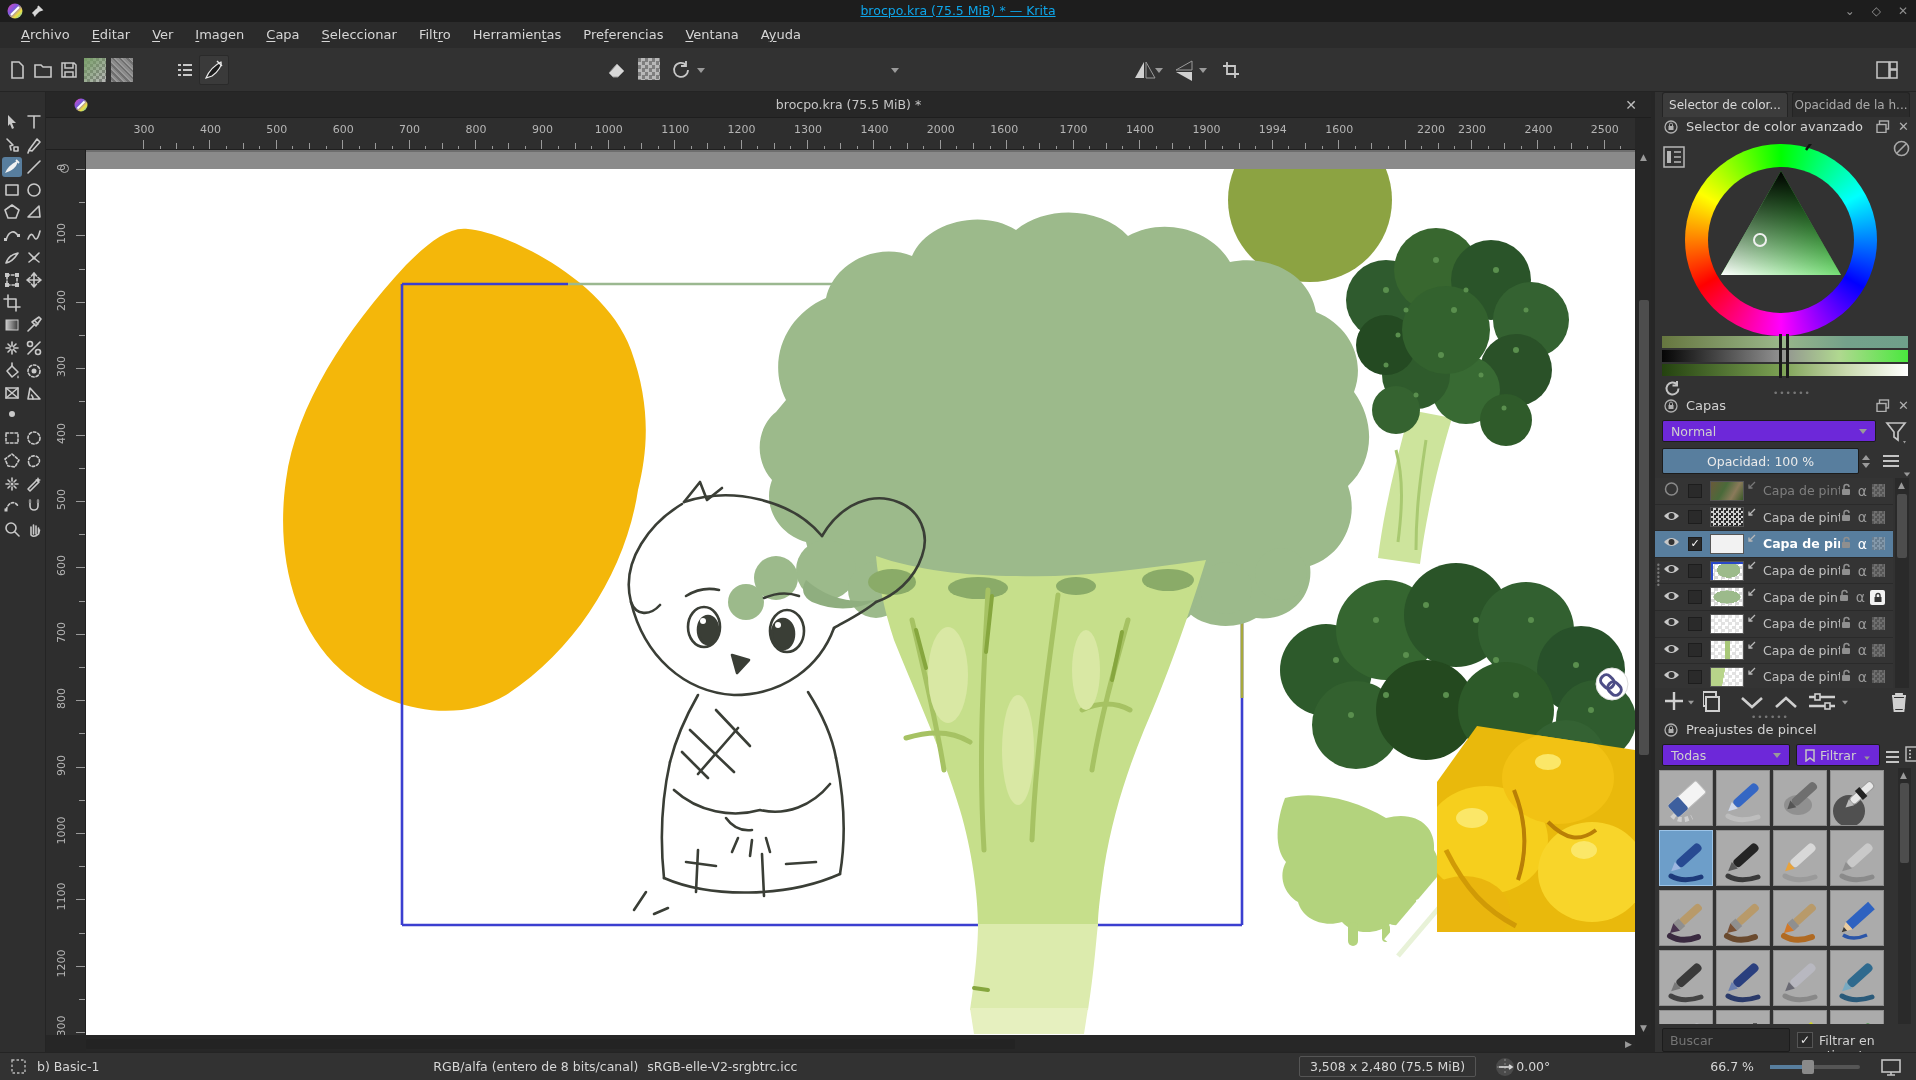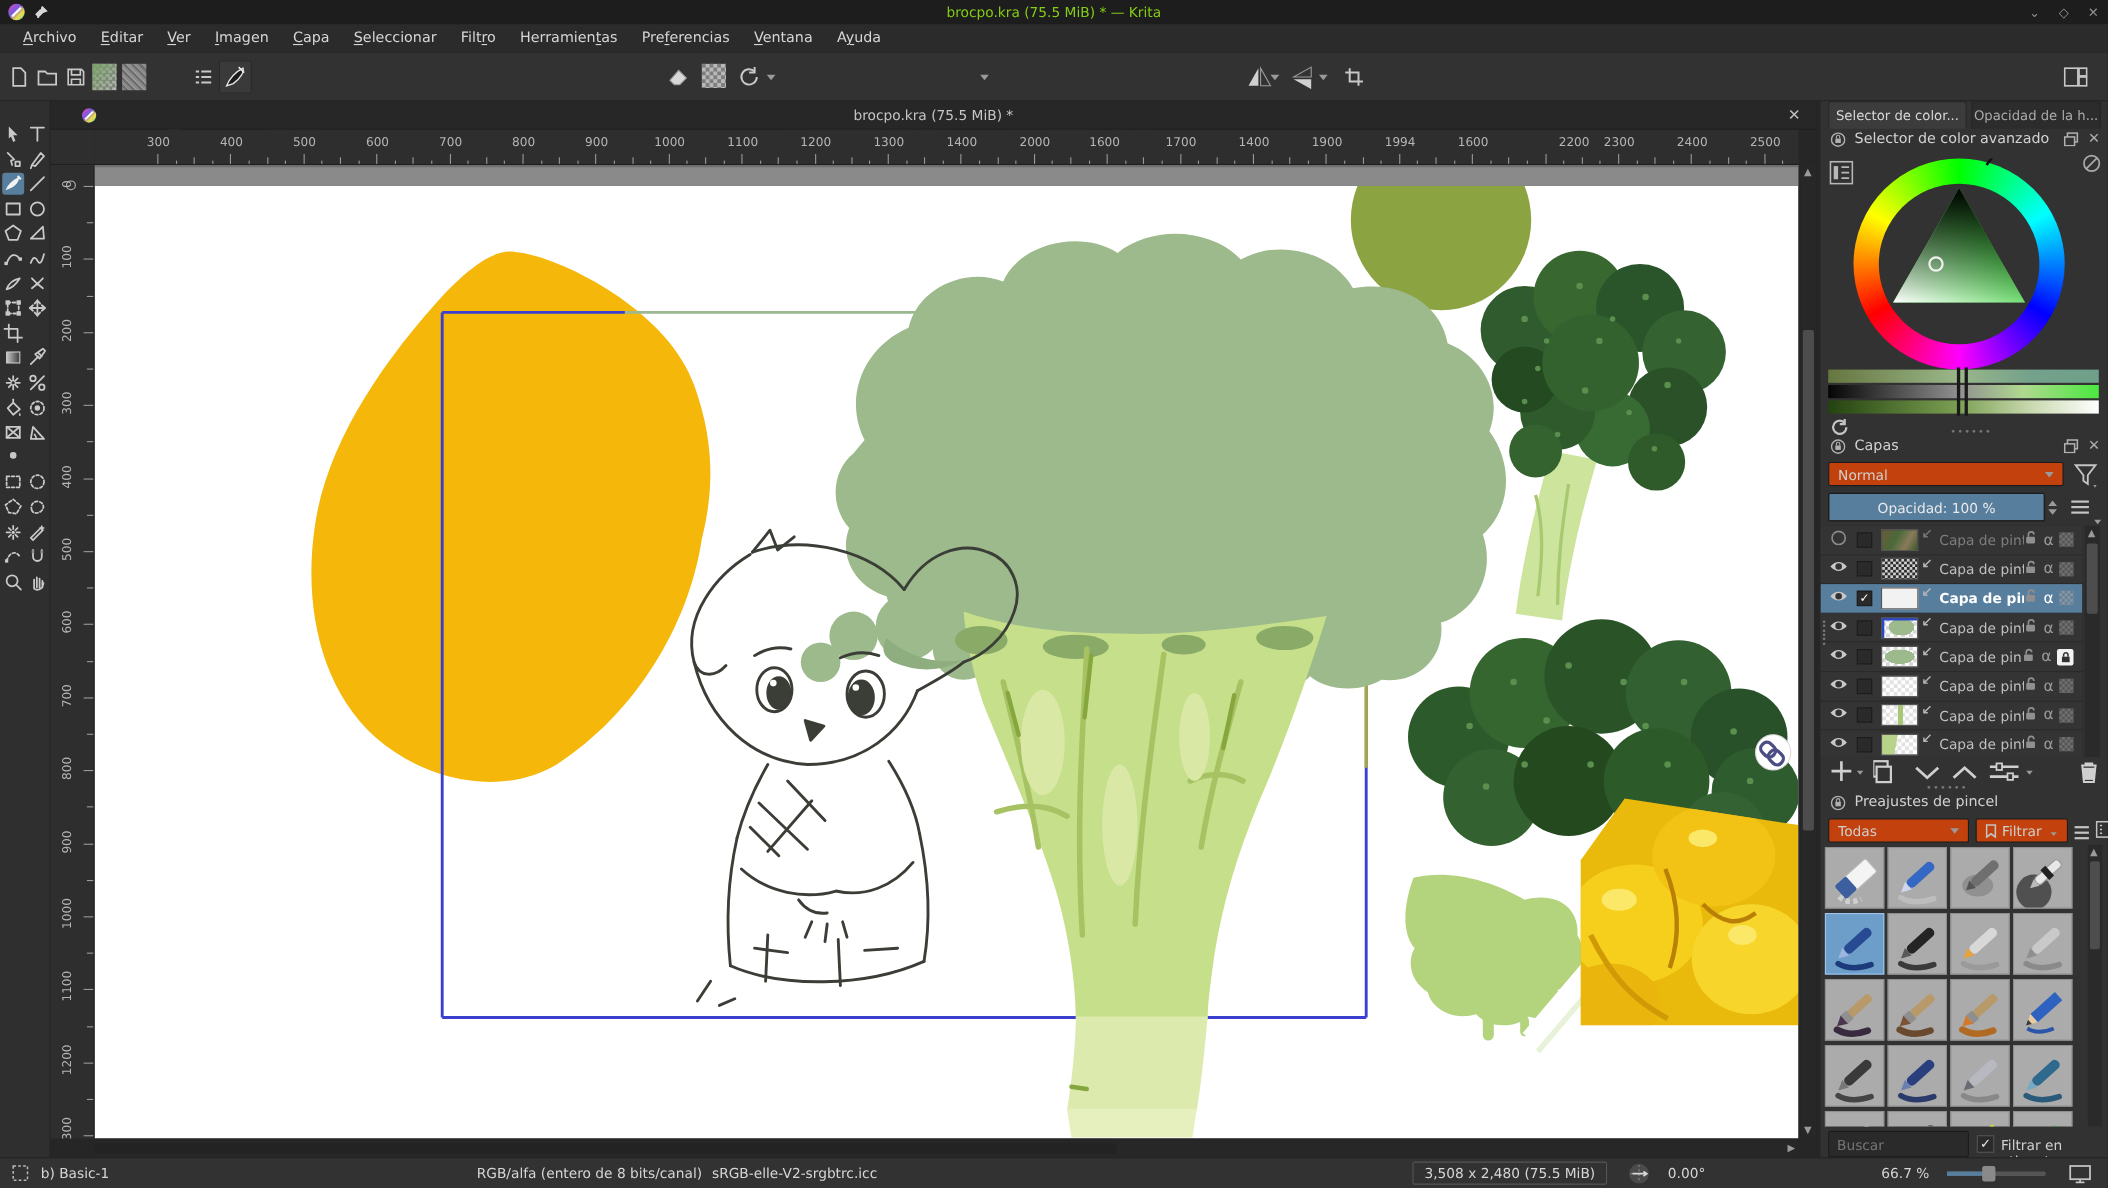--- a/index.html
+++ b/index.html
@@ -1,28 +1,28 @@
 <!DOCTYPE html>
 <html><head>
 <meta charset="utf-8">
 <style>
   * { margin:0; padding:0; box-sizing:border-box; }
   html,body { width:1916px; height:1080px; overflow:hidden; background:#262626;
     font-family:"DejaVu Sans", sans-serif; font-size:13px; color:#d4d4d4; }
   .abs { position:absolute; }
   
   #titlebar { left:0; top:0; width:1916px; height:22px; background:#1d1d1d; }
-  #title-text { width:100%; text-align:center; line-height:22px; font-size:12.5px; color:#84cc16; }
+  #title-text { width:100%; text-align:center; line-height:22px; font-size:12.5px; color:#0ea5e9;text-decoration:underline; }
   #win-controls { right:8px; top:0; height:22px; display:flex; gap:17px; align-items:center; color:#8f8f8f; font-size:12px; }
   #menubar { left:0; top:22px; width:1916px; height:26px; background:#2b2b2b; display:flex; align-items:center; padding-left:10px; }
   .menu-item { padding:0 11px; line-height:26px; color:#d6d6d6; font-size:13px; }
   .menu-item u { text-decoration:underline; text-underline-offset:2px; }
   #toolbar { left:0; top:48px; width:1916px; height:44px; background:#323232; border-bottom:1px solid #242424; }
   .tbtn { position:absolute; top:9px; width:26px; height:26px; display:flex; align-items:center; justify-content:center; }
-  .combo { background:#c2410c; border:1px solid #1c1c1c; border-radius:2px; color:#cfcfcf;
+  .combo { background:#6d28d9; border:1px solid #1c1c1c; border-radius:2px; color:#cfcfcf;
     display:flex; align-items:center; padding:0 8px; }
   .caret { width:0; height:0; border-left:4px solid transparent; border-right:4px solid transparent; border-top:5px solid #9a9a9a; }
   .slider { background:#262626; border:1px solid #1c1c1c; border-radius:2px; overflow:hidden; position:absolute; }
   .slider .fill { position:absolute; left:0; top:0; bottom:0; background:#587e9e; }
   .slider .lab { position:absolute; inset:0; display:flex; align-items:center; justify-content:center; color:#eaeaea; font-size:12.5px; }
   .spin { position:absolute; width:13px; display:flex; flex-direction:column; align-items:center; justify-content:center; gap:3px; }
   .spin .up { width:0;height:0;border-left:4px solid transparent;border-right:4px solid transparent;border-bottom:5px solid #9a9a9a;}
   .spin .dn { width:0;height:0;border-left:4px solid transparent;border-right:4px solid transparent;border-top:5px solid #9a9a9a;}
   .checker { background-image:conic-gradient(#b8b8b8 25%, #7e7e7e 0 50%, #b8b8b8 0 75%, #7e7e7e 0); background-size:8px 8px; }
   
@@ -1525,21 +1525,21 @@
   <span style="margin-left:10px">b) Basic-1</span>
   <span style="margin-left:334px">RGB/alfa (entero de 8 bits/canal)</span>
   <span style="margin-left:9px">sRGB-elle-V2-srgbtrc.icc</span>
   <span style="margin-left:auto;border:1px solid #555;border-radius:2px;padding:2px 10px">3,508 x 2,480 (75.5 MiB)</span>
   <svg style="margin-left:18px" width="22" height="22">
     <circle cx="11" cy="11" r="9" fill="#4a4a4a"></circle>
       <path d="M11,3 V19 M3,11 H19" stroke="#8a8a8a" stroke-width="1" stroke-dasharray="2 2"></path>
     <path d="M5,11 h12" stroke="#d8d8d8" stroke-width="1.6"></path>
       <path d="M15,9 l3,2 l-3,2" fill="none" stroke="#d8d8d8" stroke-width="1.6"></path>
     </svg>
-  <span style="margin-left:15px">0.00°</span>
+  <span style="margin-left:0">0.00°</span>
   <span style="margin-left:160px">66.7 %</span>
   <div style="margin-left:16px;width:90px;height:4px;background:#555;border-radius:2px;position:relative">
     <div style="position:absolute;left:0;top:0;height:4px;width:36px;background:#587e9e"></div>
     <div style="position:absolute;left:32px;top:-5px;width:12px;height:14px;background:#8a8a8a;border-radius:2px"></div>
   </div>
   <svg style="margin-left:20px;margin-right:14px" width="22" height="18">
     <rect x="2" y="2" width="18" height="12" fill="none" stroke="#c4c4c4" stroke-width="1.6"></rect>
       <path d="M11,14 v3 M7,17 h8" stroke="#c4c4c4" stroke-width="1.6"></path>
     </svg>
 </div>

